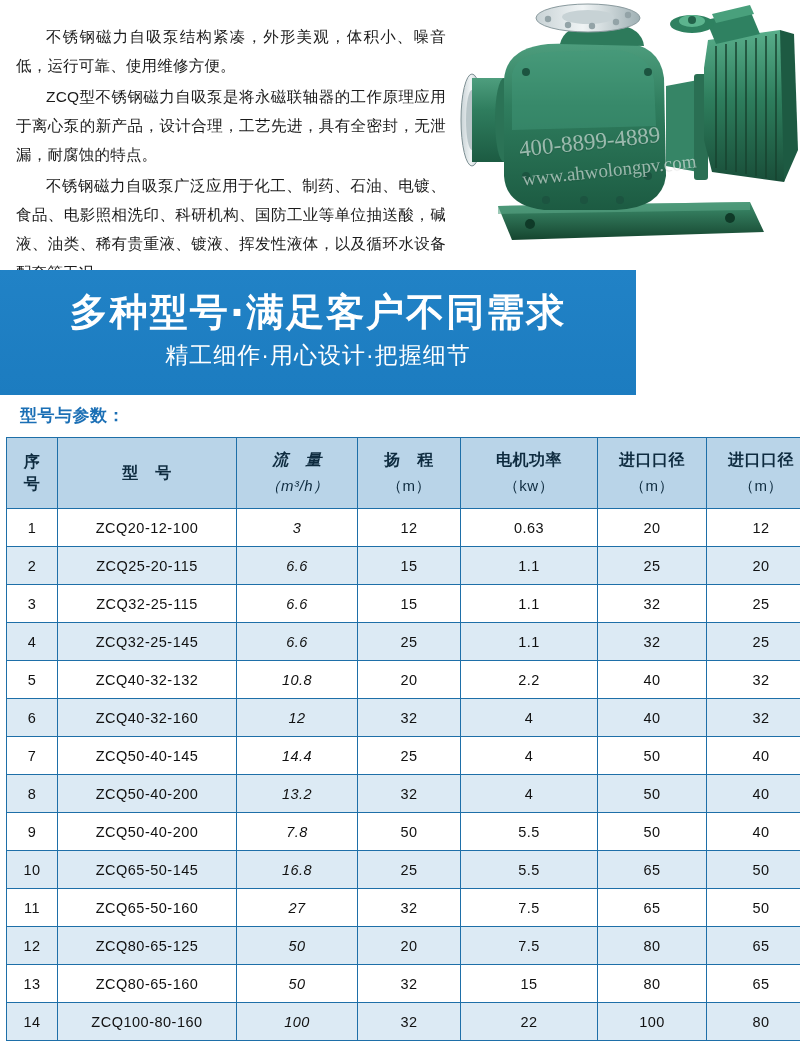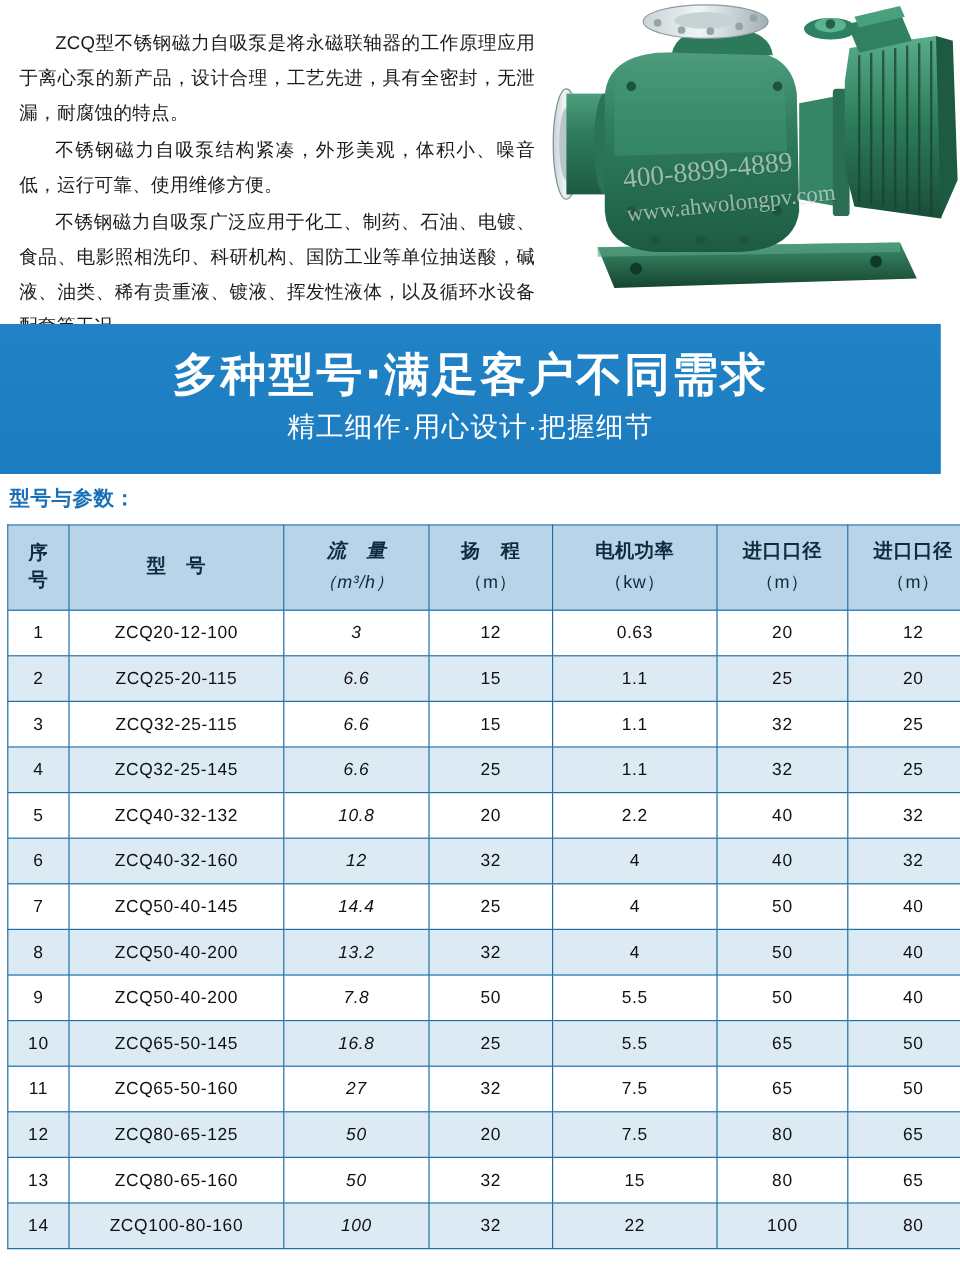--- a/index.html
+++ b/index.html
@@ -61,21 +61,21 @@
     line-height: 30px;
     pointer-events: none;
     text-shadow: 0 1px 1px rgba(0,0,0,0.12);
   }
   .watermark .wm2 {
     font-size: 19px;
   }
 
   
   .banner {
-    width: 784px;
+    width: 636px;
     height: 125px;
     background: #1b7fc4;
     background: linear-gradient(180deg, #2182c6 0%, #1c7cc0 100%);
     color: #ffffff;
     text-align: center;
     box-sizing: border-box;
     padding-top: 16px;
   }
   .banner-title {
     font-size: 38px;
@@ -87,21 +87,21 @@
   .banner-sub {
     font-size: 23px;
     line-height: 34px;
     letter-spacing: 1px;
   }
 
   
   .section-heading {
     height: 42px;
     line-height: 42px;
-    padding-left: 8px;
+    padding-left: 20px;
     font-size: 17px;
     font-weight: bold;
     color: #1b6fb5;
     letter-spacing: 0.5px;
   }
 
   
   .table-wrap {
     padding: 0 6px;
     box-sizing: border-box;
@@ -146,22 +146,22 @@
   .hdr-line1 { display: block; }
   .hdr-line2 { display: block; font-weight: normal; font-size: 15px; }
   .idx-stack span { display: block; line-height: 22px; }
 </style>
 </head>
 <body>
 
 <div class="intro-section">
 
   <div class="intro-text">
+    <p class="indent">不锈钢磁力自吸泵结构紧凑，外形美观，体积小、噪音低，运行可靠、使用维修方便。</p>
     <p class="indent">ZCQ型不锈钢磁力自吸泵是将永磁联轴器的工作原理应用于离心泵的新产品，设计合理，工艺先进，具有全密封，无泄漏，耐腐蚀的特点。</p>
-    <p class="indent">不锈钢磁力自吸泵结构紧凑，外形美观，体积小、噪音低，运行可靠、使用维修方便。</p>
     <p class="indent">不锈钢磁力自吸泵广泛应用于化工、制药、石油、电镀、食品、电影照相洗印、科研机构、国防工业等单位抽送酸，碱液、油类、稀有贵重液、镀液、挥发性液体，以及循环水设备配套等工况。</p>
   </div>
 
   <svg class="pump-figure" viewBox="0 0 380 268">
     <defs>
       <linearGradient id="gmBody" x1="0" y1="0" x2="0" y2="1">
         <stop offset="0%" stop-color="#4e9e7e"></stop>
         <stop offset="38%" stop-color="#2f7d5e"></stop>
         <stop offset="100%" stop-color="#1c5b42"></stop>
       </linearGradient>

